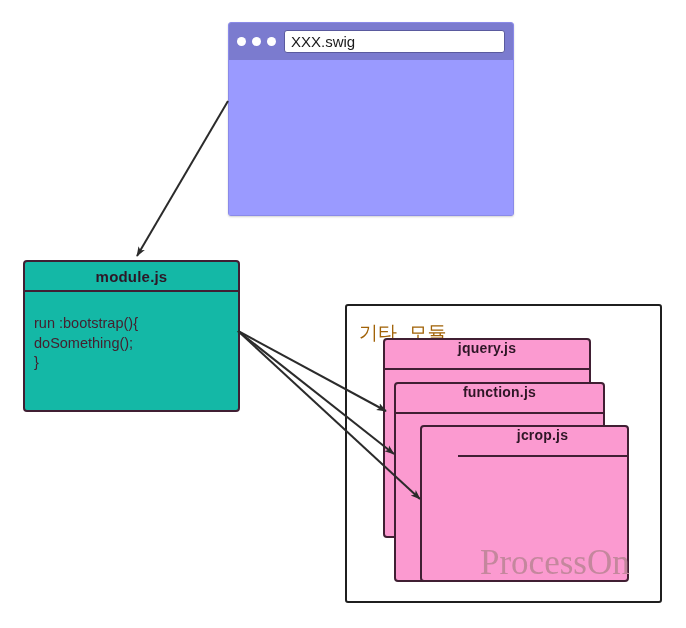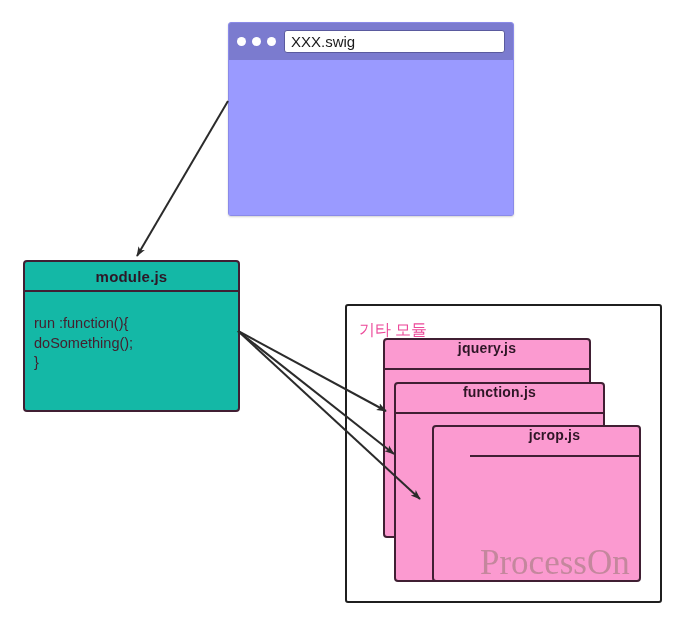--- a/index.html
+++ b/index.html
@@ -129,23 +129,23 @@
     height: 299px;
     border: 2px solid #1f1f1f;
     border-radius: 3px;
     box-sizing: border-box;
     background: transparent;
   }
   .container-label {
     position: absolute;
     left: 12px;
     top: 14px;
-    font-size: 16px;
-    color: #ec4899;
-    font-family: Liberation Serif, serif;
+    font-size: 19px;
+    color: #a16207;
+    font-family: Liberation Mono, monospace;
     white-space: nowrap;
   }
 
   
   .module-card {
     position: absolute;
     background: #fb9ad0;
     border: 2px solid #401f33;
     border-radius: 4px;
     box-sizing: border-box;
@@ -158,21 +158,21 @@
     box-sizing: border-box;
   }
   .card-title {
     font-size: 14px;
     font-weight: bold;
     color: #2e1626;
     letter-spacing: 0.2px;
   }
   .card-jquery   { left: 383px; top: 338px; width: 208px; height: 200px; z-index: 3; }
   .card-bootstrap{ left: 394px; top: 382px; width: 211px; height: 200px; z-index: 4; }
-  .card-jcrop    { left: 432px; top: 425px; width: 209px; height: 157px; z-index: 5; padding-left: 36px; }
+  .card-jcrop    { left: 420px; top: 425px; width: 209px; height: 157px; z-index: 5; padding-left: 36px; }
 
   
   .watermark {
     position: absolute;
     left: 480px;
     top: 543px;
     font-family: "Liberation Serif", "DejaVu Serif", serif;
     font-size: 35px;
     color: #c4879d;
     letter-spacing: 0px;
@@ -206,21 +206,21 @@
       </div>
       <div class="url-bar">XXX.swig</div>
     </div>
     <div class="browser-body"></div>
   </div>
 
   <div class="module-node">
     <div class="module-header">
       <span class="module-header-title">module.js</span>
     </div>
-    <div class="module-body">run :function(){
+    <div class="module-body">run :bootstrap(){
 doSomething();
 }</div>
   </div>
 
   <div class="modules-container">
     <span class="container-label">기타 모듈</span>
   </div>
 
   <div class="module-card card-jquery">
     <div class="card-header">

